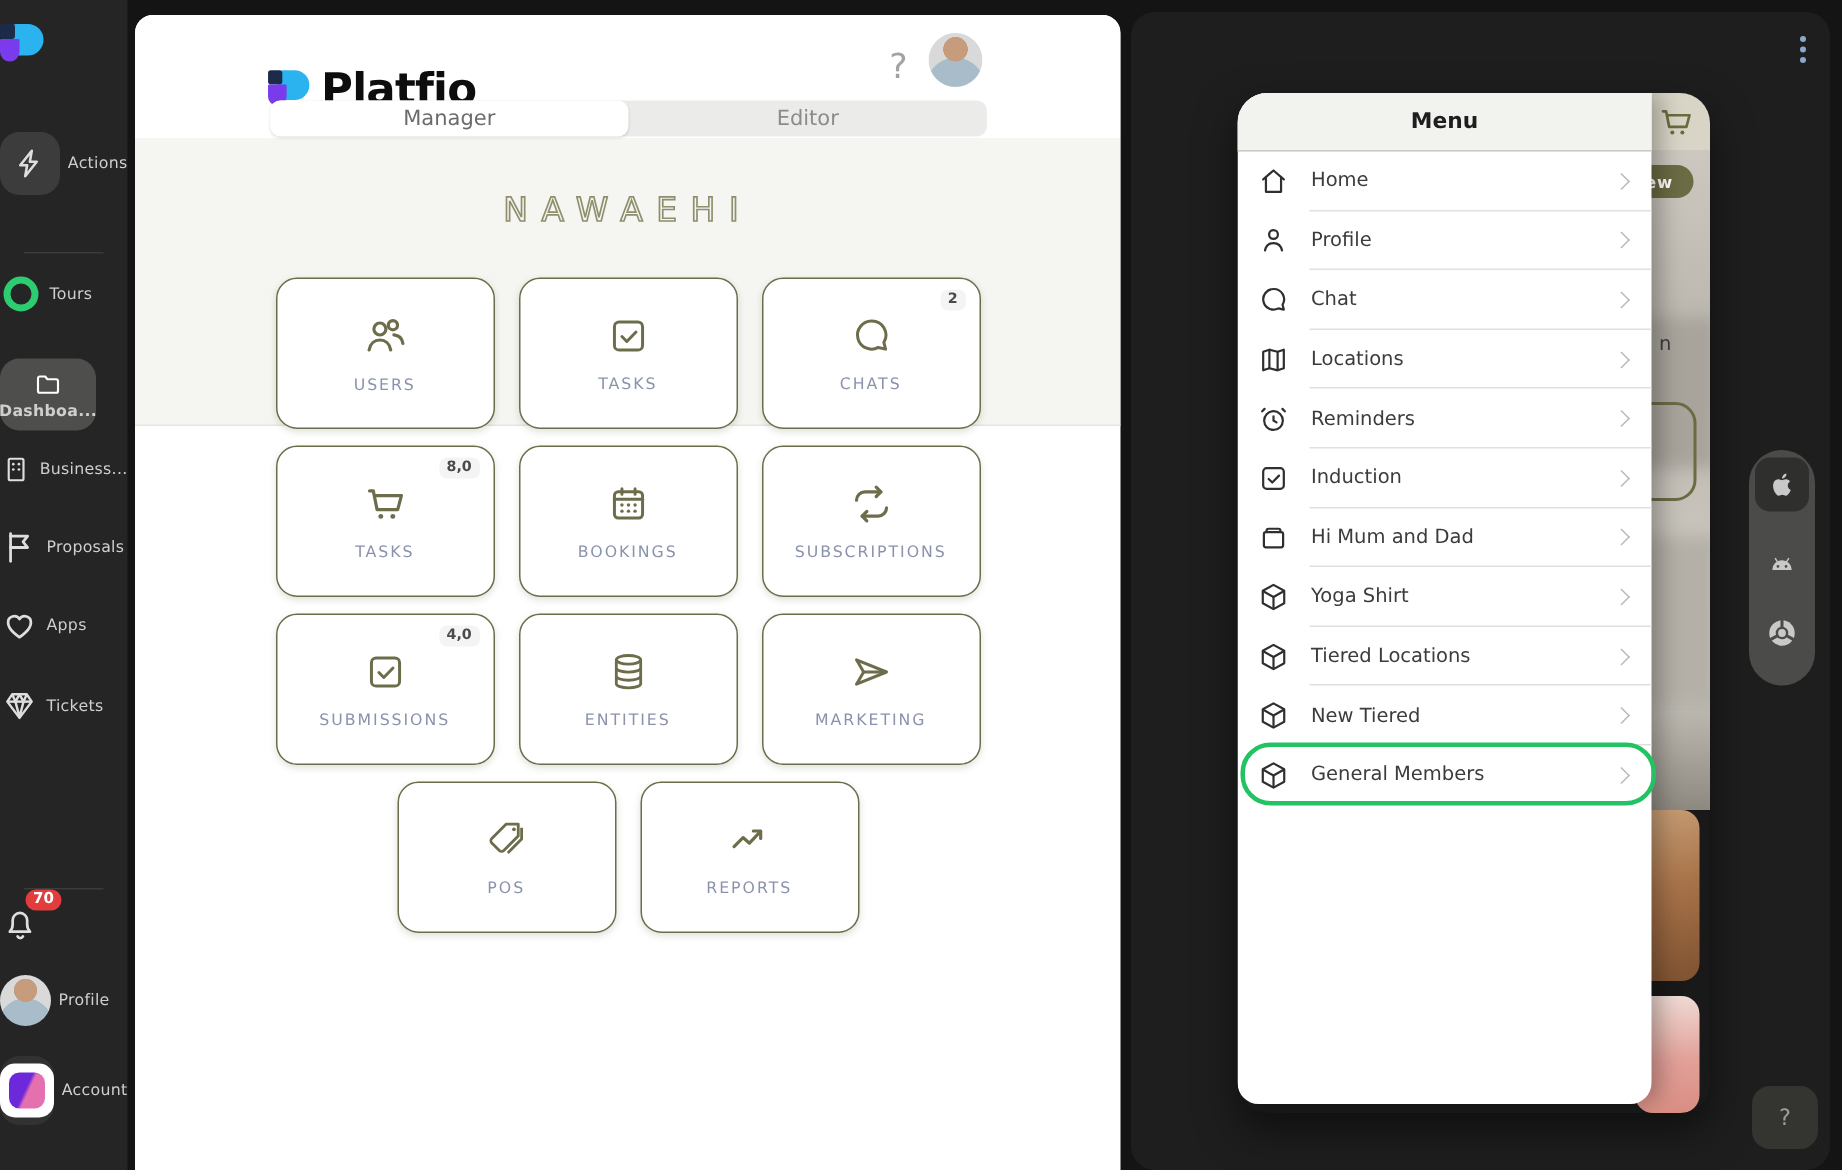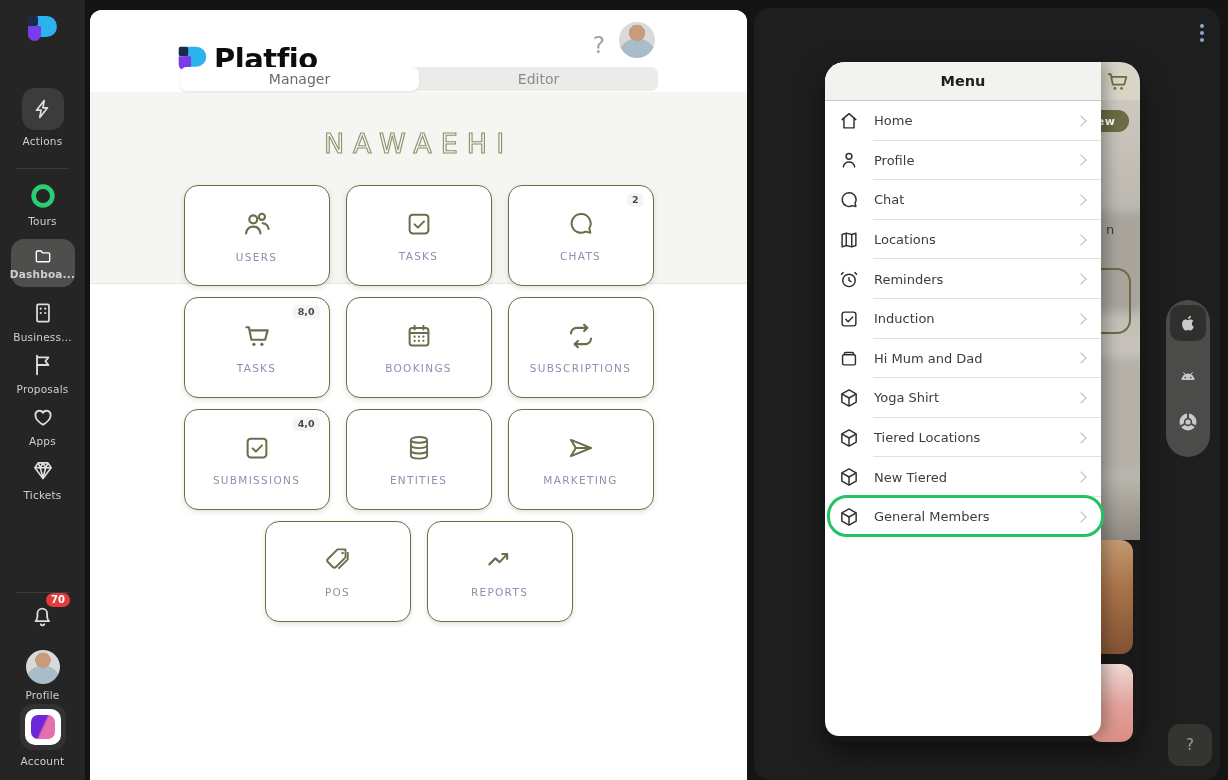--- a/index.html
+++ b/index.html
@@ -7,21 +7,21 @@
     width:1228px;height:780px;position:relative;overflow:hidden;
     background:#141414;font-family:"DejaVu Sans","Liberation Sans",sans-serif;
     -webkit-font-smoothing:antialiased;
   }
   .ic{display:block;}
   svg.ic *{vector-effect:non-scaling-stroke;}
 
   
   #sidebar{position:absolute;left:0;top:0;width:85px;height:780px;background:#252525;}
   #sidebar .sb-label{font-size:10.5px;color:#cfcfcf;text-align:center;display:block;letter-spacing:.2px;}
-  .sb-item{position:absolute;left:0;width:85px;display:flex;flex-direction:column;align-items:center;gap:5px;cursor:pointer;}
+  .sb-item{position:absolute;left:0;width:85px;display:flex;flex-direction:row;align-items:center;gap:5px;cursor:pointer;}
   .sb-ic{color:#dedede;}
   .sb-divider{position:absolute;left:16px;width:53px;height:1px;background:#3b3b3b;}
   .brandmark{position:relative;width:30px;height:30px;}
   .bm-blue{position:absolute;left:7px;top:0;width:22px;height:21px;background:#2bb3f0;border-radius:4px 12px 12px 4px;}
   .bm-navy{position:absolute;left:0;top:0;width:10px;height:10px;background:#1c2b4a;border-radius:2px;}
   .bm-purple{position:absolute;left:0;top:10px;width:13px;height:15px;background:#7a3bec;border-radius:1px 1px 9px 9px;}
   .actions-btn{width:42px;height:42px;border-radius:13px;background:#3c3c3c;display:flex;align-items:center;justify-content:center;}
   .dash-pill{width:64px;height:48px;border-radius:13px;background:#4e4e4c;display:flex;flex-direction:column;align-items:center;justify-content:center;gap:2px;}
   .dash-pill .sb-label{color:#ffffff;font-weight:bold;font-size:9.5px;}
   .bell-wrap{position:relative;}
@@ -41,21 +41,21 @@
   .brandrow{position:absolute;left:88px;top:16px;display:flex;align-items:flex-end;gap:8px;margin-top:16px;}
   .brandrow .brandmark{width:28px;height:30px;transform:scale(.95);}
   .brand-text{font-size:29px;font-weight:800;color:#0d0d0d;letter-spacing:-.5px;}
   .help-q{position:absolute;right:142px;top:22px;font-size:23px;color:#a2a2a2;cursor:pointer;}
   .hdr-avatar{position:absolute;right:92px;top:12px;width:36px;height:36px;cursor:pointer;}
   #tabs{position:absolute;left:90px;top:57px;width:478px;height:24px;background:#ebebe9;border-radius:7px;display:flex;z-index:3;cursor:pointer;}
   .tab{flex:1;display:flex;align-items:center;justify-content:center;font-size:14px;color:#8b8b8b;}
   .tab.active{background:#ffffff;border-radius:7px;color:#6b6b6b;box-shadow:0 1px 2px rgba(0,0,0,.12);}
   #grayband{position:absolute;left:0;top:82px;width:100%;height:191px;background:#f5f5f1;border-bottom:1px solid #e6e6e2;}
   #board-title{position:absolute;left:0;top:118px;width:100%;text-align:center;
-    font-size:27px;letter-spacing:9px;color:#8f8f6d;font-weight:400;z-index:2;}
+    font-size:22px;letter-spacing:9px;color:#8f8f6d;font-weight:400;z-index:2;}
   @supports (-webkit-text-stroke:1px #000){
     #board-title{color:transparent;-webkit-text-stroke:1.1px #8f8f6d;}
   }
   #cards{position:absolute;left:0;top:175px;width:100%;display:flex;flex-direction:column;align-items:center;gap:11px;z-index:2;}
   .card-row{display:flex;gap:16px;}
   .card{position:relative;width:146px;height:101px;background:#fff;border:1.5px solid #6d6d4b;border-radius:14px;
     box-sizing:border-box;display:flex;flex-direction:column;align-items:center;justify-content:center;gap:11px;
     box-shadow:0 2px 5px rgba(90,90,60,.18);cursor:pointer;}
   .card .c-icon{color:#6d6d4b;}
   .card .c-label{font-size:10.5px;letter-spacing:1.3px;color:#8a92ac;}

